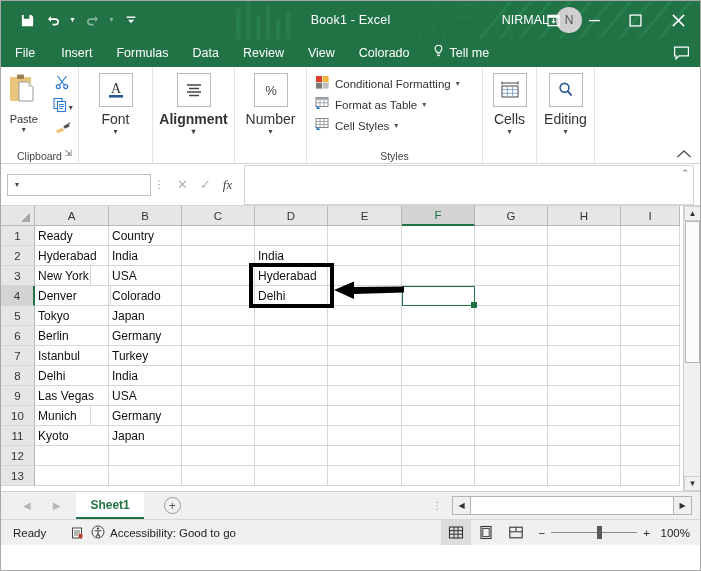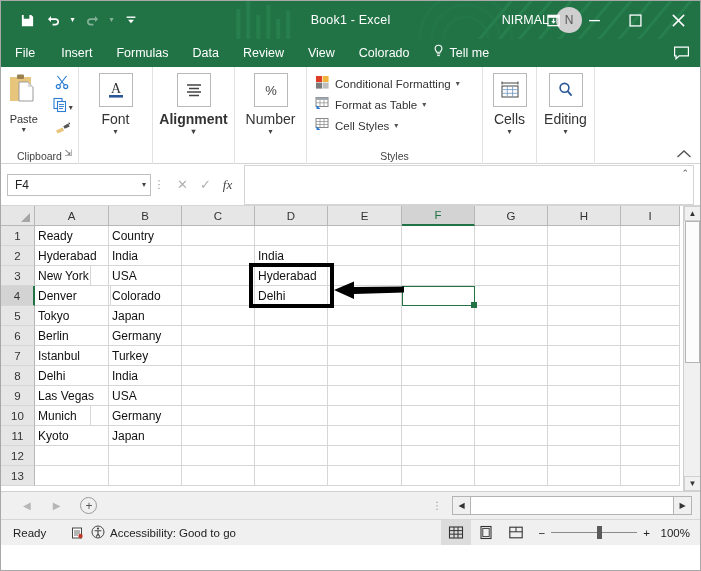--- a/index.html
+++ b/index.html
@@ -635,21 +635,20 @@
       <div class="collapse-ribbon">
         <svg width="16" height="10" viewBox="0 0 16 10">
             <path fill="none" stroke="#555" stroke-width="1.4" d="M1.5 8L8 2l6.5 6"></path>
           </svg>
       </div>
     </div>
   </div>
 
   <div class="fbar">
     <div class="namebox">
-      <span class="nb-val">F4</span>
       <span class="nb-caret">▾</span>
     </div>
     <div class="fbar-dots">⋮</div>
     <div class="fbtns">
       <span>✕</span>
       <span>✓</span>
       <span class="fx">fx</span>
     </div>
     <div class="fformula">
       <span class="expand">⌃</span>
@@ -844,20 +843,21 @@
       <div class="vs-thumb" style="top:15px;height:142px;"></div>
       <div class="vs-btn" style="bottom:0;">▼</div>
     </div>
   </div>
 
   <div class="sheetbar">
     <div class="navarrows">
       <span>◀</span>
       <span>▶</span>
     </div>
+    <div class="sheettab">Sheet1</div>
     <div class="addsheet">+</div>
     <div class="hsplit">⋮</div>
     <div class="hscroll">
       <div class="hs-btn">◀</div>
       <div class="hs-track"></div>
       <div class="hs-btn">▶</div>
     </div>
   </div>
 
   <div class="statusbar">

